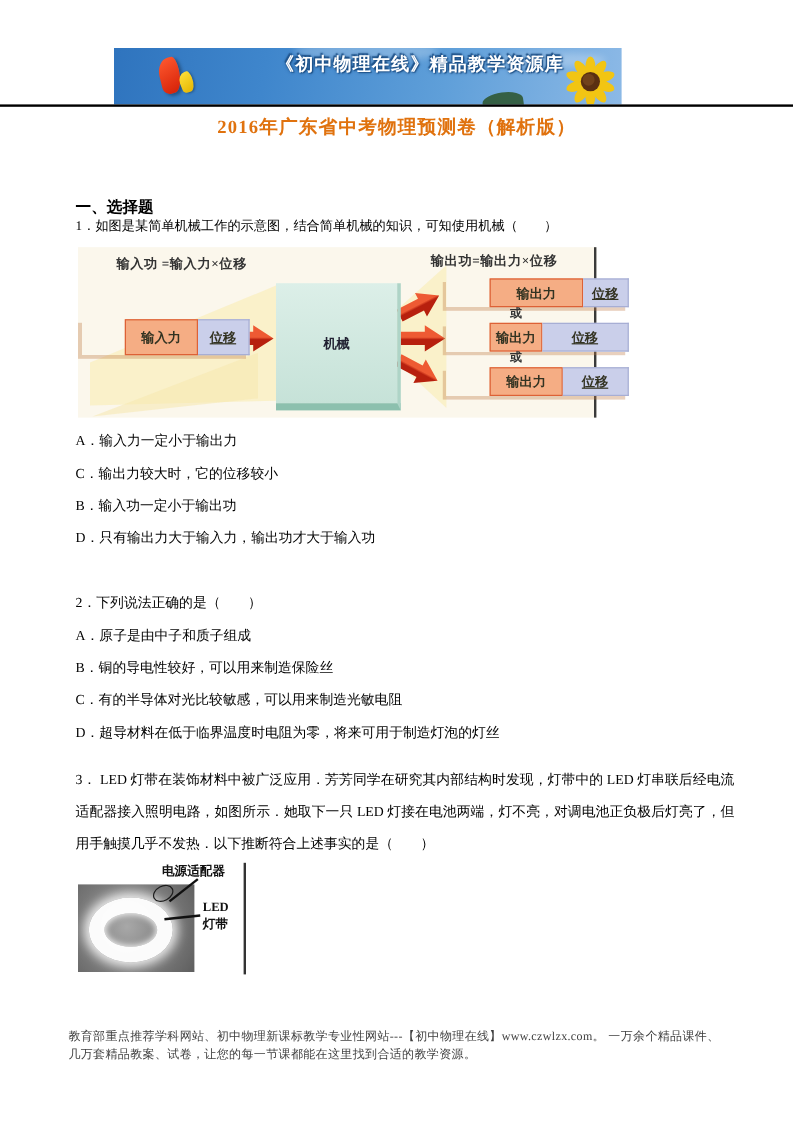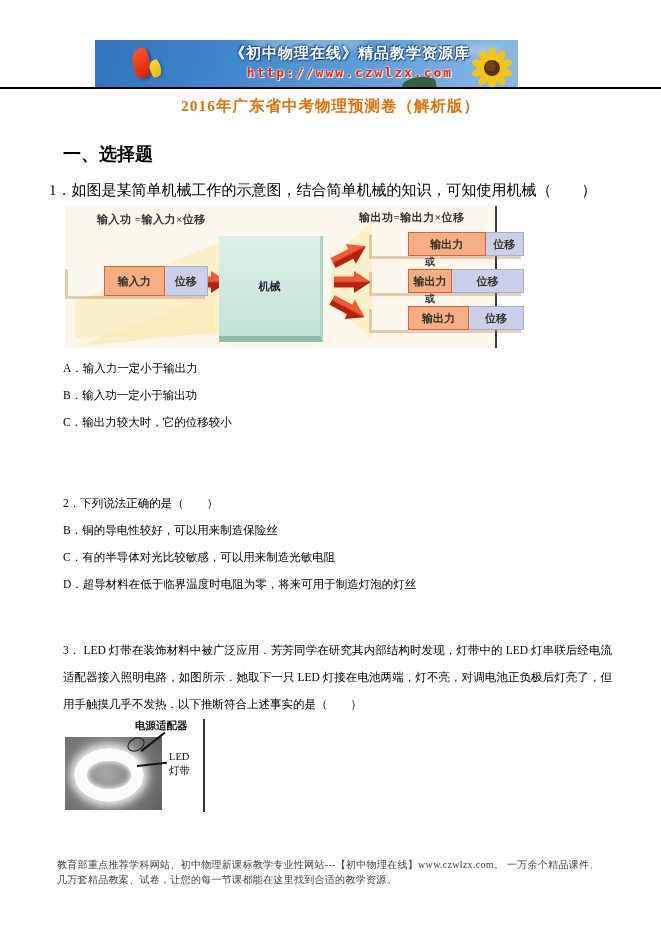--- a/index.html
+++ b/index.html
@@ -43,44 +43,44 @@
     position:absolute;right:82px;bottom:-4px;width:34px;height:14px;background:#274d1e;
     border-radius:50% 50% 0 0;opacity:.8;transform:rotate(-8deg);
   }
   .sunflower{position:absolute;right:4px;top:6px;}
   .banner-rule{position:absolute;left:0;top:87px;width:661px;height:2px;background:#000;}
   
   .doc-title{
     position:absolute;left:0;top:96px;width:661px;text-align:center;
     font-size:15.5px;font-weight:bold;color:#e0720e;letter-spacing:1px;
   }
-  .section-heading{position:absolute;left:63px;top:142px;font-size:18px;font-weight:bold;}
-  .q-text{position:absolute;left:49px;font-size:15px;}
+  .section-heading{position:absolute;left:63px;top:164px;font-size:13px;font-weight:bold;}
+  .q-text{position:absolute;left:63px;font-size:11px;}
   .q1-text{top:181px;}
   .opt-block{position:absolute;left:63px;font-size:11.5px;}
   .opt-block p{margin:0;height:27px;line-height:27px;white-space:nowrap;}
   .q1-opts{top:355px;}
   .q2-block{top:490px;}
   .q3-para{position:absolute;left:63px;top:637px;width:549px;font-size:11.5px;line-height:27px;text-align:justify;}
   
   .diagram{
     position:absolute;left:65px;top:206px;width:430px;height:142px;
     background:#fbf7ec;border-right:2px solid #3a3a3a;font-size:11px;
   }
   .diag-svg{position:absolute;left:0;top:0;width:430px;height:142px;}
   .formula{position:absolute;font-weight:600;color:#333;white-space:nowrap;letter-spacing:.5px;}
   .formula-in{left:32px;top:6px;}
   .formula-out{left:294px;top:4px;}
   .io-row{position:absolute;display:flex;box-shadow:-3px 3px 0 rgba(190,120,70,.35);padding-left:36px;}
   .cell{display:flex;align-items:center;justify-content:center;font-weight:600;color:#332;}
   .cell-orange{background:#f5ad84;border:1.5px solid #dd6136;}
-  .cell-lav{background:#cacfea;border:1px solid #a7aed4;border-left:none;}
+  .cell-lav{background:#cacfea;border:1px solid #a7aed4;border-left:none;text-decoration:underline;}
   .input-row{left:3px;top:60px;width:104px;height:30px;}
   .machine-box{
-    position:absolute;left:154px;top:30px;width:101px;height:100px;
+    position:absolute;left:165px;top:30px;width:101px;height:100px;
     background:linear-gradient(180deg,#dcefe8,#c6e2d8);
     border-right:3px solid #aed4c7;border-bottom:6px solid #8cc0ae;
     display:flex;align-items:center;justify-content:center;font-weight:600;color:#223;
   }
   .out-row{left:307px;width:116px;height:24px;}
   .out-row-1{top:26px;}
   .out-row-2{top:63px;}
   .out-row-3{top:100px;}
   .or-label{position:absolute;left:307px;width:116px;text-align:center;font-size:10px;font-weight:600;color:#333;height:12px;line-height:12px;}
   .or-1{top:50px;}
@@ -97,42 +97,41 @@
     border:13px solid rgba(255,255,255,.97);border-radius:50%;
     box-shadow:0 0 9px 4px rgba(255,255,255,.85), inset 0 0 5px 1px rgba(255,255,255,.9);
   }
   .wire-loop{
     position:absolute;left:62px;top:1px;width:16px;height:11px;
     border:1.6px solid #1c1c1c;border-radius:50%;transform:rotate(-28deg);background:transparent;
   }
   .pointer{position:absolute;height:1.6px;background:#111;transform-origin:left center;}
   .pointer-adapter{left:100px;top:13px;width:30px;transform:rotate(142deg);}
   .pointer-strip{left:72px;top:46px;width:30px;transform:rotate(-6deg);}
-  .strip-label{position:absolute;left:104px;top:31px;line-height:14px;font-weight:400;color:#111;}
+  .strip-label{position:absolute;left:104px;top:31px;line-height:14px;font-weight:700;color:#111;}
   .figure-edge{position:absolute;left:138px;top:0;width:1.6px;height:93px;background:#333;}
   
   .footer{
     position:absolute;left:57px;top:857px;width:552px;
     font-size:10px;line-height:15px;color:#3f3f3f;letter-spacing:.3px;
   }
   .footer p{margin:0;}
 </style>
 </head>
 <body>
 
 <div class="page">
 
   <div class="banner">
     <div class="cloud" style="left:150px;top:-6px;width:120px;height:18px;"></div>
     <div class="cloud" style="left:320px;top:4px;width:90px;height:12px;"></div>
     <div class="logo-red"></div>
     <div class="logo-yellow"></div>
     <div class="banner-text">
       <div class="site-name">《初中物理在线》精品教学资源库</div>
-      <div class="site-url">http://www.czwlzx.com</div>
     </div>
     <div class="foliage"></div>
     <svg class="sunflower" width="46" height="41" viewBox="0 0 46 41">
       <g transform="translate(24,22)">
         <g fill="#f2c513">
           <ellipse cx="0" cy="-12" rx="4.2" ry="9"></ellipse>
           <ellipse cx="0" cy="-12" rx="4.2" ry="9" transform="rotate(36)"></ellipse>
           <ellipse cx="0" cy="-12" rx="4.2" ry="9" transform="rotate(72)"></ellipse>
           <ellipse cx="0" cy="-12" rx="4.2" ry="9" transform="rotate(108)"></ellipse>
           <ellipse cx="0" cy="-12" rx="4.2" ry="9" transform="rotate(144)"></ellipse>
@@ -192,26 +191,28 @@
     </div>
     <div class="or-label or-2">或</div>
     <div class="io-row out-row out-row-3">
       <div class="cell cell-orange" style="width:52%;">输出力</div>
       <div class="cell cell-lav" style="width:48%;">位移</div>
     </div>
   </div>
 
   <div class="opt-block q1-opts">
     <p>A．输入力一定小于输出力</p>
+    <p>C．输出力较大时，它的位移较小</p>
     <p>B．输入功一定小于输出功</p>
-    <p>C．输出力较大时，它的位移较小</p>
+    <p>D．只有输出力大于输入力，输出功才大于输入功</p>
   </div>
 
   <div class="opt-block q2-block">
     <p>2．下列说法正确的是（　　）</p>
+    <p>A．原子是由中子和质子组成</p>
     <p>B．铜的导电性较好，可以用来制造保险丝</p>
     <p>C．有的半导体对光比较敏感，可以用来制造光敏电阻</p>
     <p>D．超导材料在低于临界温度时电阻为零，将来可用于制造灯泡的灯丝</p>
   </div>
 
   <div class="q3-para">3．  LED 灯带在装饰材料中被广泛应用．芳芳同学在研究其内部结构时发现，灯带中的 LED 灯串联后经电流适配器接入照明电路，如图所示．她取下一只 LED 灯接在电池两端，灯不亮，对调电池正负极后灯亮了，但用手触摸几乎不发热．以下推断符合上述事实的是（　　）</div>
 
   <div class="led-figure">
     <div class="adapter-label">电源适配器</div>
     <div class="led-photo">

